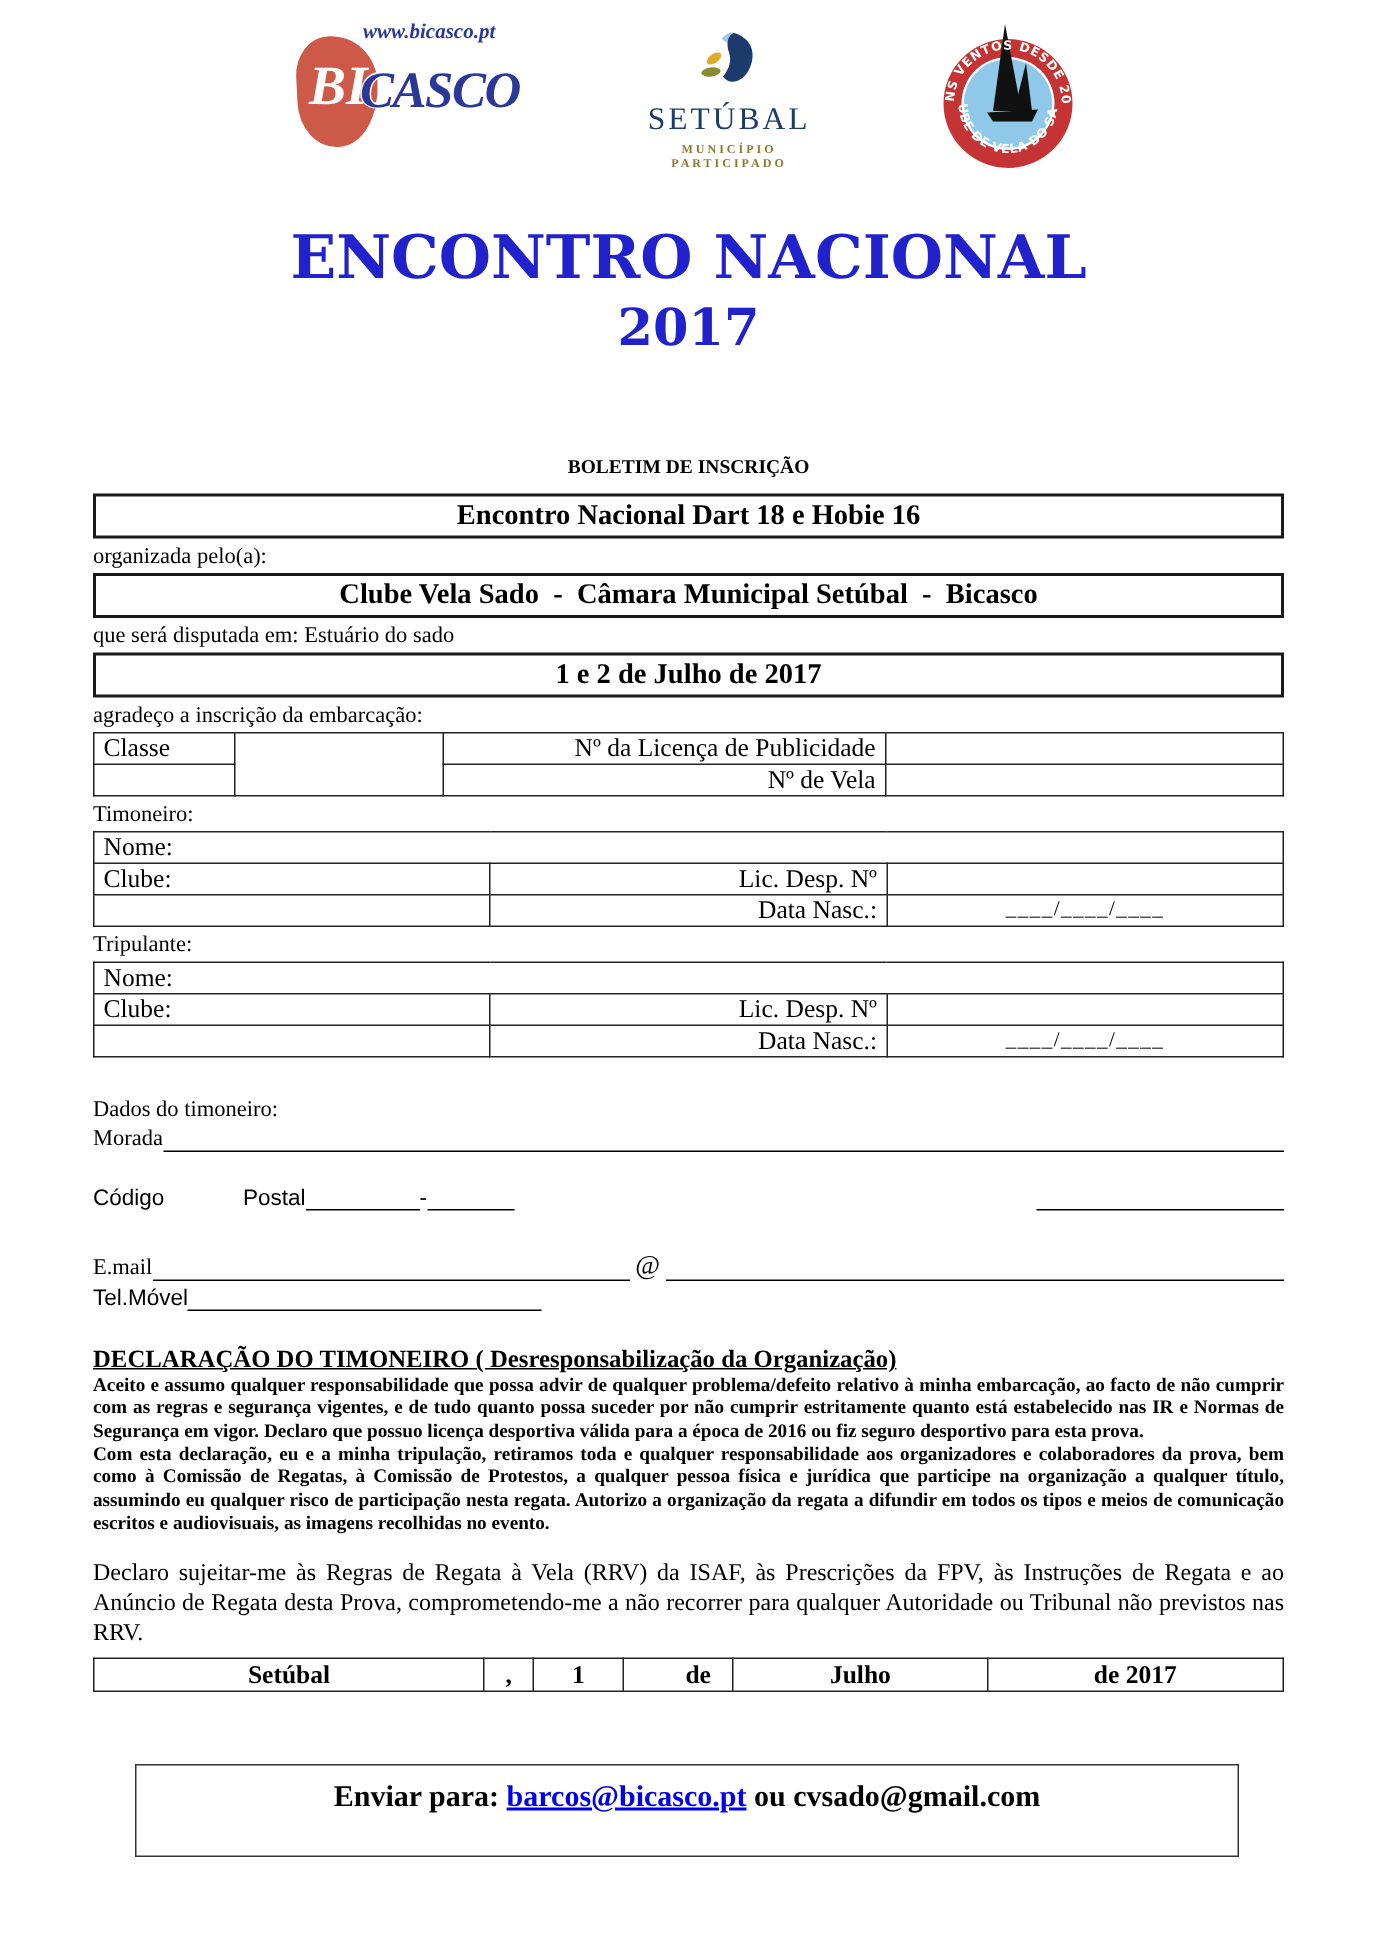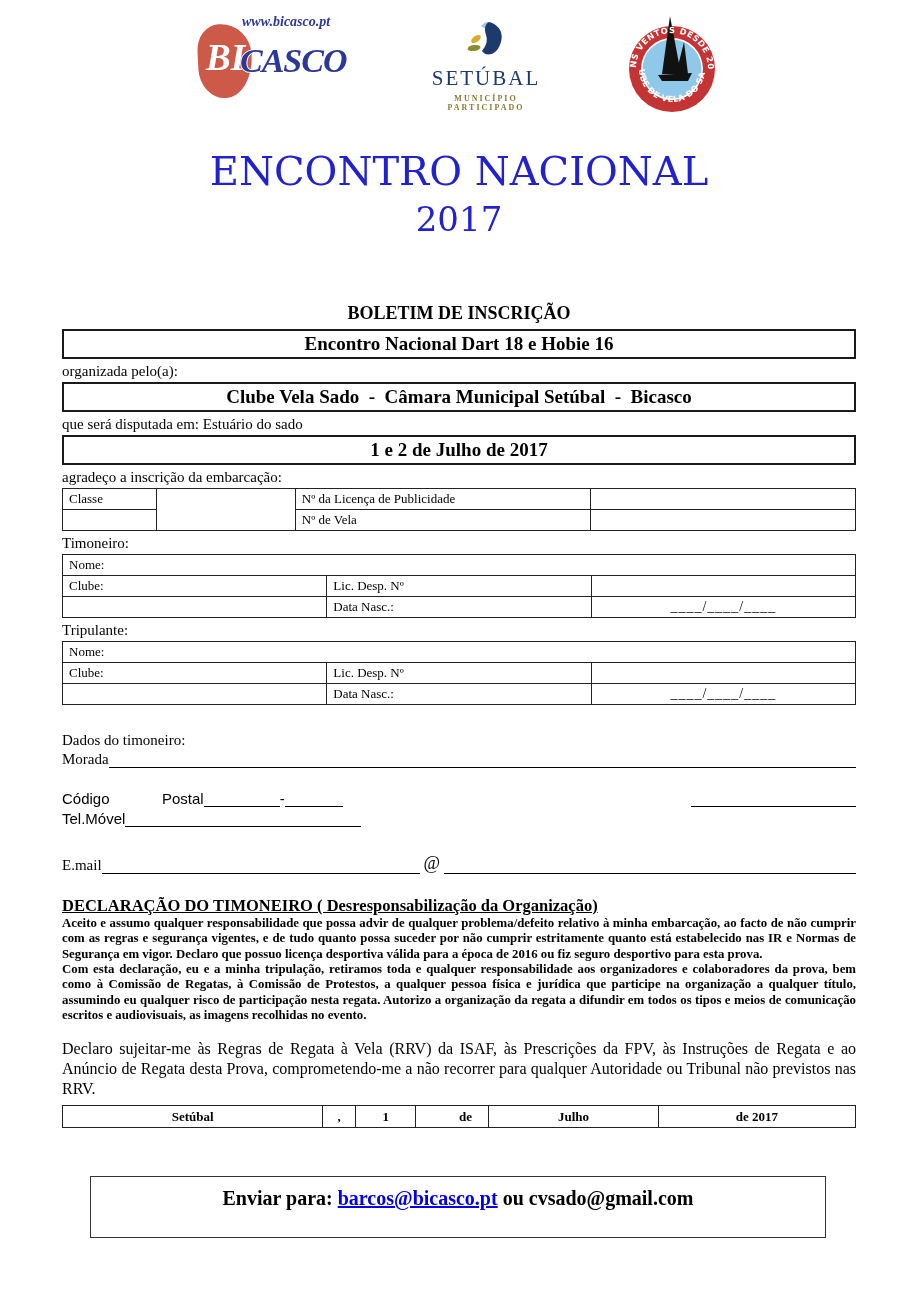--- a/index.html
+++ b/index.html
@@ -27,35 +27,35 @@
 
   .logo-setubal { width:142px; text-align:center; padding-top:4px; }
   .setubal-name { font-size:21px; letter-spacing:2px; color:#1c3a6b; margin-top:2px; }
   .setubal-tagline { font-size:8px; letter-spacing:2px; color:#8a7a2f; font-weight:bold;
     font-family:"Liberation Serif",serif; margin-top:3px; }
 
   .logo-cvs { width:92px; height:102px; }
 
   
   .title { position:absolute; top:150px; left:0; width:100%; text-align:center;
-    color:var(--title_blue); font-weight:normal; font-family:"DejaVu Serif",serif; }
+    color:var(--title_blue); font-weight:bold; font-family:"DejaVu Serif",serif; }
   .title-l1,.title-l2 { font-size:40px; line-height:1.08; }
   .title-l3 { font-size:34px; margin-top:6px; }
   .subtitle { position:absolute; top:303px; left:0; width:100%; text-align:center;
-    font-weight:bold; font-size:18px; }
+    font-weight:bold; font-size:13px; }
 
   
   .form { position:absolute; top:329px; left:62px; width:794px; }
   .flabel { font-size:15px; line-height:18px; margin-top:3px; margin-bottom:2px; }
   .fbox { border:2px solid #1a1a1a; height:26px; display:flex; align-items:center;
     justify-content:center; font-weight:bold; font-size:19px; }
 
   table { border-collapse:collapse; width:100%; table-layout:fixed; }
-  td { border:1.5px solid #222; height:20px; font-size:13px; padding:0 6px; overflow:hidden; }
-  td.right { }
+  td { border:1.5px solid #222; height:20px; font-size:17px; padding:0 6px; overflow:hidden; }
+  td.right { text-align:right; }
   td.mask { text-align:center; font-size:14px; letter-spacing:1px; }
 
   .boat-c1 { width:11%; } .boat-c2 { width:17%; } .boat-c3 { width:38%; } .boat-c4 { width:34%; }
   .person-c1 { width:64%; } .person-c2 { width:15%; } .person-c3 { width:21%; }
 
   
   .dados { margin-top:26px; }
   .dline { display:flex; align-items:flex-end; font-size:15px; }
   .ul { border-bottom:1.5px solid #000; height:15px; }
   .grow { flex:1; }
@@ -210,29 +210,29 @@
       </div>
       <div class="dline sans" style="margin-top:22px;">
         <span style="width:100px;">Código</span>
         <span>Postal</span>
         <span class="ul" style="width:76px;"></span>
         <span>-</span>
         <span class="ul" style="width:58px;"></span>
         <span class="grow"></span>
         <span class="ul" style="width:165px;"></span>
       </div>
-      <div class="dline sans" style="margin-top:3px;">
-        <span>Tel.Móvel</span>
-        <span class="ul" style="width:236px;"></span>
-      </div>
       <div class="dline" style="margin-top:26px;">
         <span>E.mail</span>
         <span class="ul" style="width:318px;"></span>
         <span class="at">@</span>
         <span class="ul grow"></span>
+      </div>
+      <div class="dline sans" style="margin-top:3px;">
+        <span>Tel.Móvel</span>
+        <span class="ul" style="width:236px;"></span>
       </div>
     </div>
 
     <div class="decl">
       <div class="decl-h">DECLARAÇÃO DO TIMONEIRO ( Desresponsabilização da Organização)</div>
       <p>Aceito e assumo qualquer responsabilidade que possa advir de qualquer problema/defeito relativo à minha embarcação, ao facto de não cumprir com as regras e segurança vigentes, e de tudo quanto possa suceder por não cumprir estritamente quanto está estabelecido nas IR e Normas de Segurança em vigor. Declaro que possuo licença desportiva válida para a época de 2016 ou fiz seguro desportivo para esta prova.</p>
       <p>Com esta declaração, eu e a minha tripulação, retiramos toda e qualquer responsabilidade aos organizadores e colaboradores da prova, bem como à Comissão de Regatas, à Comissão de Protestos, a qualquer pessoa física e jurídica que participe na organização a qualquer título, assumindo eu qualquer risco de participação nesta regata. Autorizo a organização da regata a difundir em todos os tipos e meios de comunicação escritos e audiovisuais, as imagens recolhidas no evento.</p>
     </div>
 
     <div class="rrv">Declaro sujeitar-me às Regras de Regata à Vela (RRV) da ISAF, às Prescrições da FPV, às Instruções de Regata e ao Anúncio de Regata desta Prova, comprometendo-me a não recorrer para qualquer Autoridade ou Tribunal não previstos nas RRV.</div>

